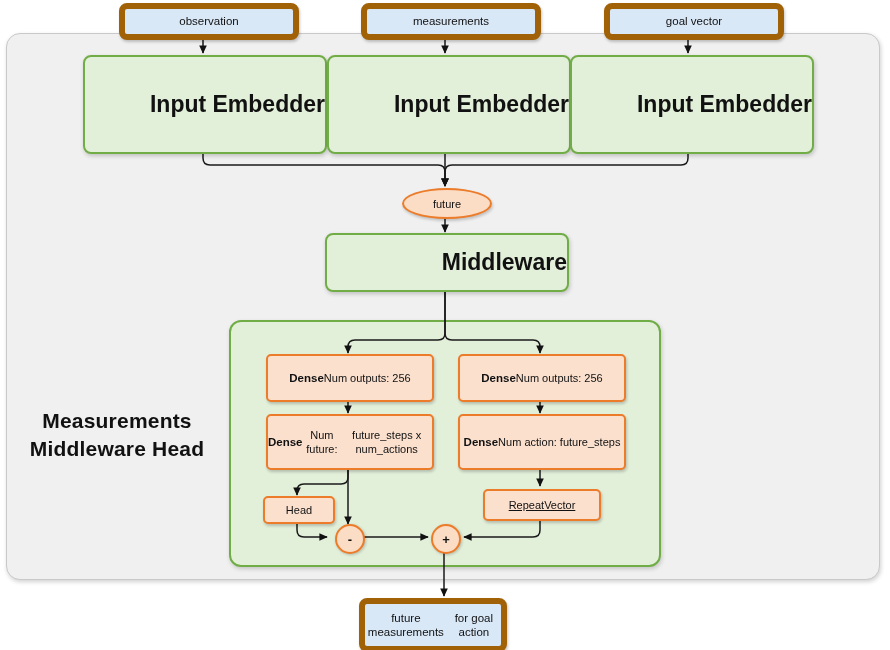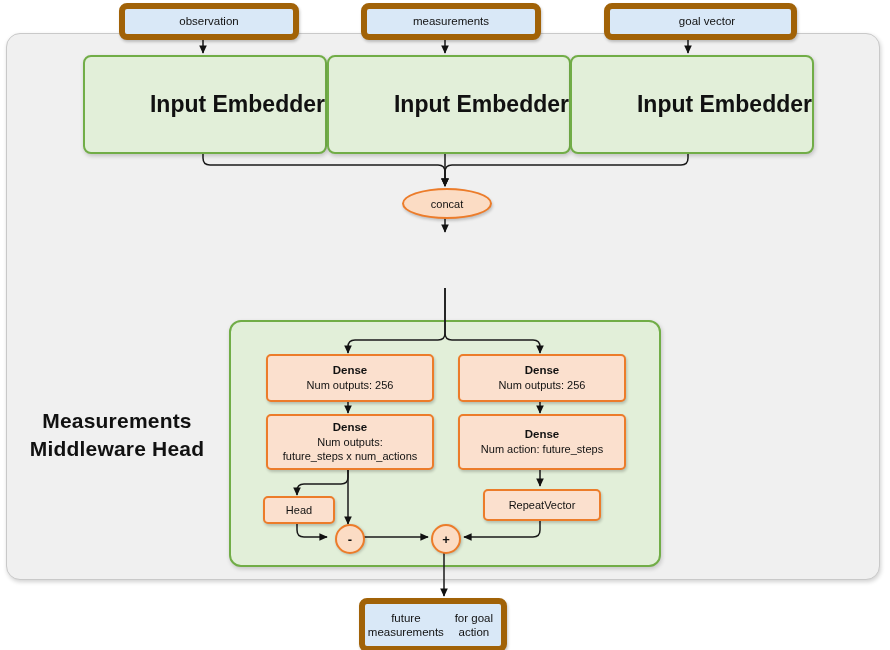--- a/index.html
+++ b/index.html
@@ -35,21 +35,21 @@
   .green-box{
     position:absolute;background:#e2efd9;border:2px solid #71ad47;
     border-radius:8px;box-shadow:1px 2px 4px rgba(0,0,0,.2);
     display:flex;align-items:center;justify-content:flex-end;
     font-size:23px;font-weight:bold;color:#111;
   }
   .orange-box{
     position:absolute;background:#fbe0ce;border:2px solid #ec7c2a;
     border-radius:5px;box-shadow:1px 2px 3px rgba(0,0,0,.2);
     display:flex;align-items:center;justify-content:center;
-    flex-direction:column;text-align:center;font-size:11px;color:#111;
+    flex-direction:row;text-align:center;font-size:11px;color:#111;
     line-height:1.3;
   }
   .orange-box .hdr{font-weight:bold;font-size:11.5px;}
   .concat-ellipse{
     position:absolute;background:#fbdcc4;border:2px solid #ec7c2a;
     border-radius:50%;display:flex;align-items:center;justify-content:center;
     font-size:11px;color:#111;box-shadow:1px 2px 3px rgba(0,0,0,.2);
   }
   .op-circle{
     position:absolute;width:26px;height:26px;border-radius:50%;
@@ -111,61 +111,64 @@
       <path d="M444,551 L444,596" marker-end="url(#ah)"></path>
     </g>
   </svg>
 
   <div class="io-box" style="left:119px;top:3px;width:168px;height:25px;">
     <span>observation</span>
   </div>
   <div class="io-box" style="left:361px;top:3px;width:168px;height:25px;">
     <span>measurements</span>
   </div>
-  <div class="io-box" style="left:604px;top:3px;width:168px;height:25px;padding-left:13px;">
+  <div class="io-box" style="left:604px;top:3px;width:168px;height:25px;">
     <span>goal vector</span>
   </div>
 
   <div class="green-box" style="left:83px;top:55px;width:240px;height:95px;">
     <span>Input Embedder</span>
   </div>
   <div class="green-box" style="left:327px;top:55px;width:240px;height:95px;">
     <span>Input Embedder</span>
   </div>
   <div class="green-box" style="left:570px;top:55px;width:240px;height:95px;">
     <span>Input Embedder</span>
   </div>
 
   <div class="concat-ellipse" style="left:402px;top:188px;width:86px;height:27px;">
-    <span>concat</span>
+    <span>future</span>
   </div>
 
+  <div class="green-box" style="left:325px;top:233px;width:240px;height:55px;">
+    <span>Middleware</span>
+  </div>
 
   <div class="orange-box" style="left:266px;top:354px;width:164px;height:44px;">
     <span class="hdr">Dense</span>
     <span>Num outputs: 256</span>
   </div>
   <div class="orange-box" style="left:266px;top:414px;width:164px;height:52px;">
     <span class="hdr">Dense</span>
-    <span>Num outputs:</span>
+    <span>Num future:</span>
     <span>future_steps x num_actions</span>
   </div>
   <div class="orange-box" style="left:263px;top:496px;width:68px;height:24px;">
     <span>Head</span>
   </div>
 
   <div class="orange-box" style="left:458px;top:354px;width:164px;height:44px;">
     <span class="hdr">Dense</span>
     <span>Num outputs: 256</span>
   </div>
   <div class="orange-box" style="left:458px;top:414px;width:164px;height:52px;">
     <span class="hdr">Dense</span>
     <span>Num action: future_steps</span>
   </div>
-  <div class="orange-box" style="left:483px;top:489px;width:114px;height:28px;">
+  <div class="orange-box" style="left:483px;top:489px;width:114px;height:28px;text-decoration:underline;">
     <span>RepeatVector</span>
   </div>
 
   <div class="op-circle" style="left:335px;top:524px;">
     <span>-</span>
   </div>
   <div class="op-circle" style="left:431px;top:524px;">
     <span>+</span>
   </div>
 

